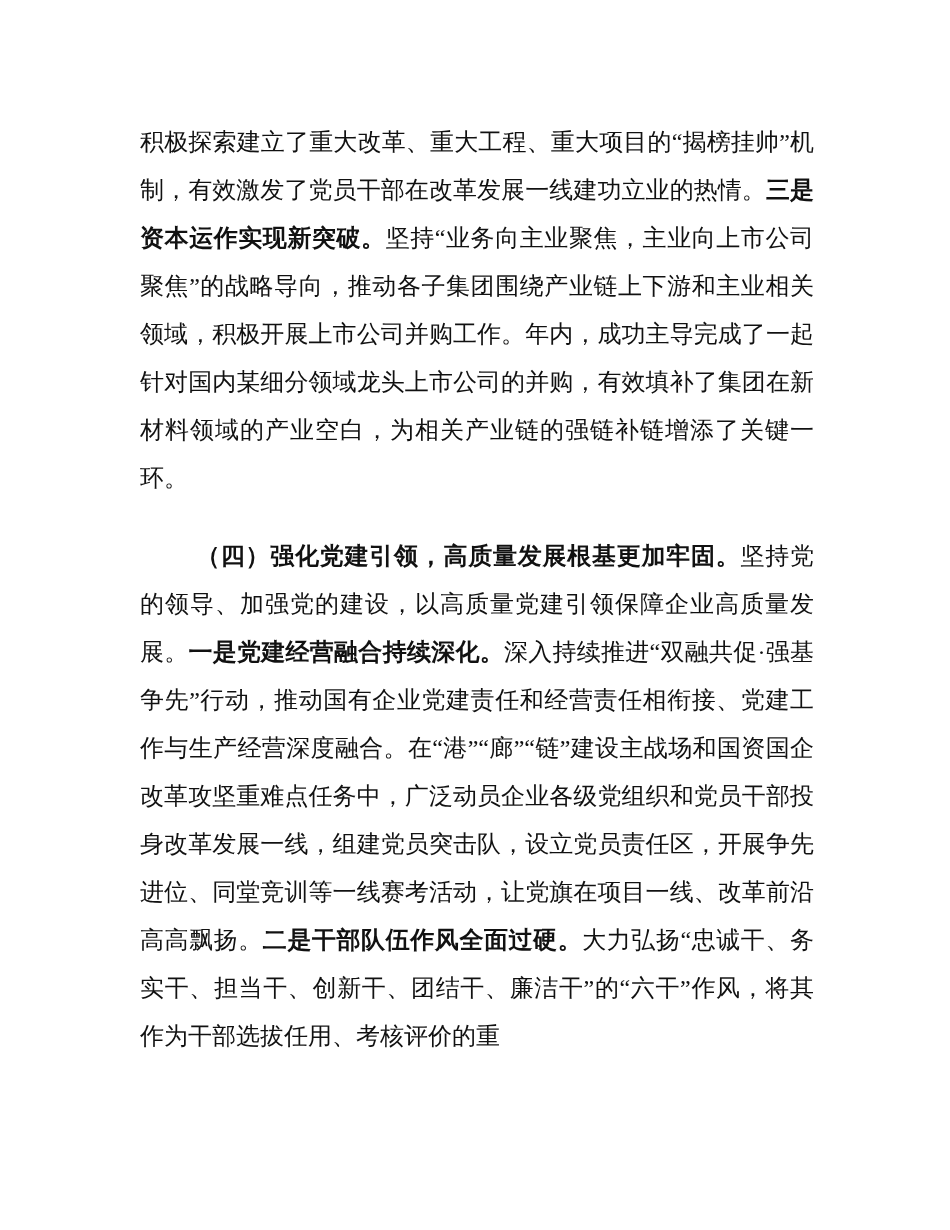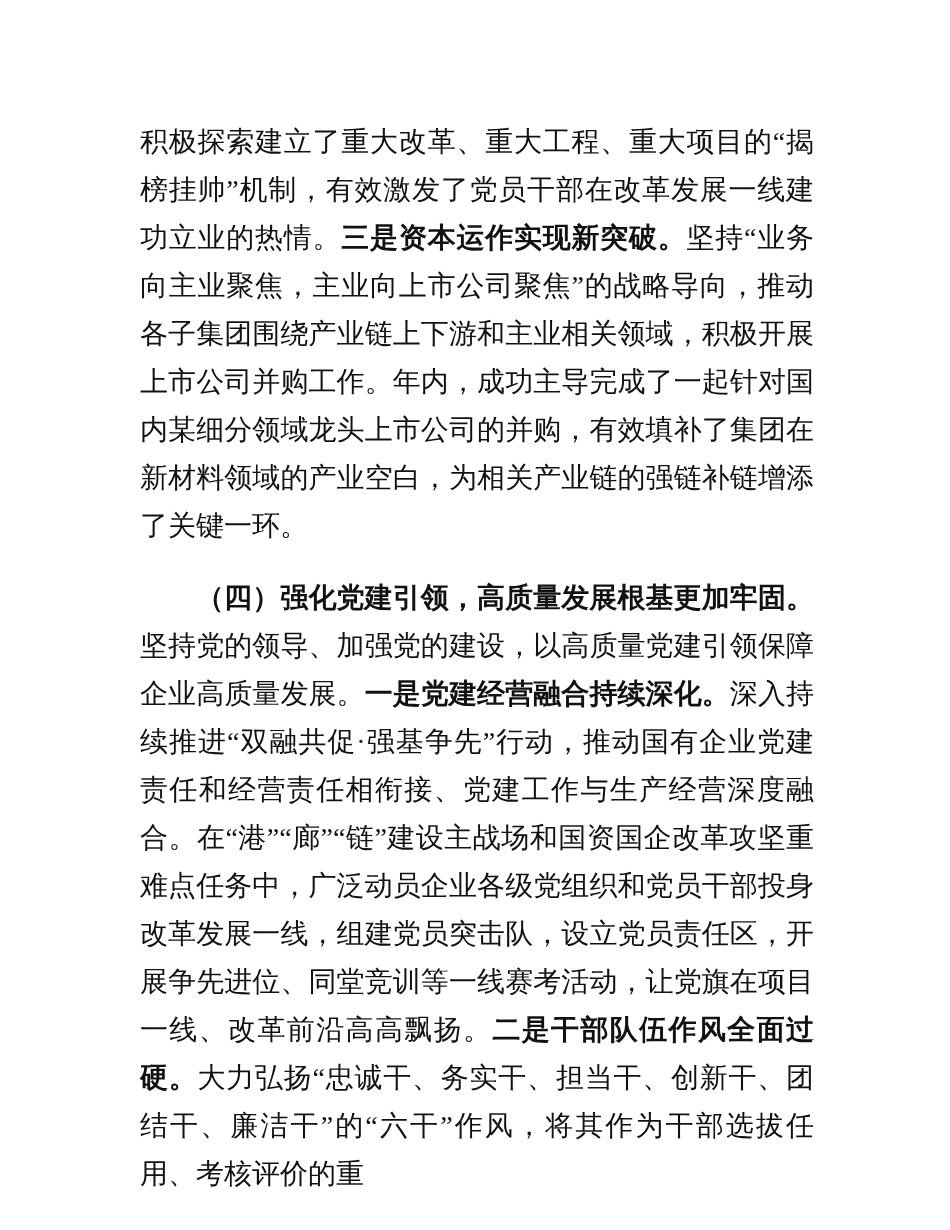--- a/index.html
+++ b/index.html
@@ -14,34 +14,34 @@
     background: #ffffff;
     overflow: hidden;
   }
   .doc-body {
     position: absolute;
     left: 140px;
     top: 118px;
     width: 674px;
     color: #111111;
     font-family: "Liberation Serif", "DejaVu Serif", serif;
-    font-size: 28px;
+    font-size: 24px;
     line-height: 48px;
     text-align: justify;
     letter-spacing: 0;
   }
   .para {
     margin: 0;
     padding: 0;
   }
   .para.indent {
     text-indent: 56px;
   }
   .para + .para {
-    margin-top: 24px;
+    margin-top: 30px;
   }
   .run {
     font-weight: 400;
   }
   .run-bold {
     font-weight: 700;
     font-family: "Liberation Sans", "DejaVu Sans", sans-serif;
   }
 </style>
 </head>

